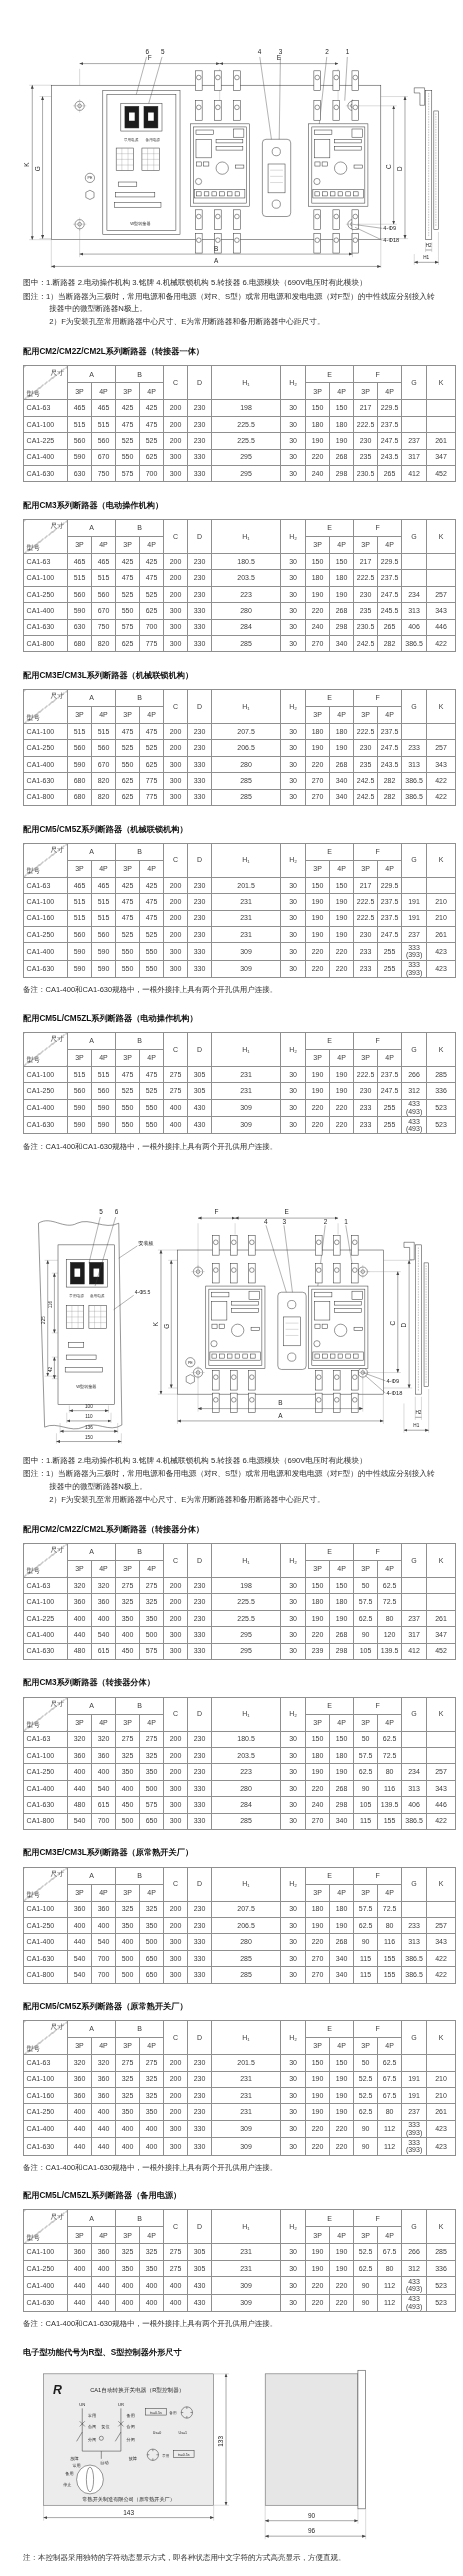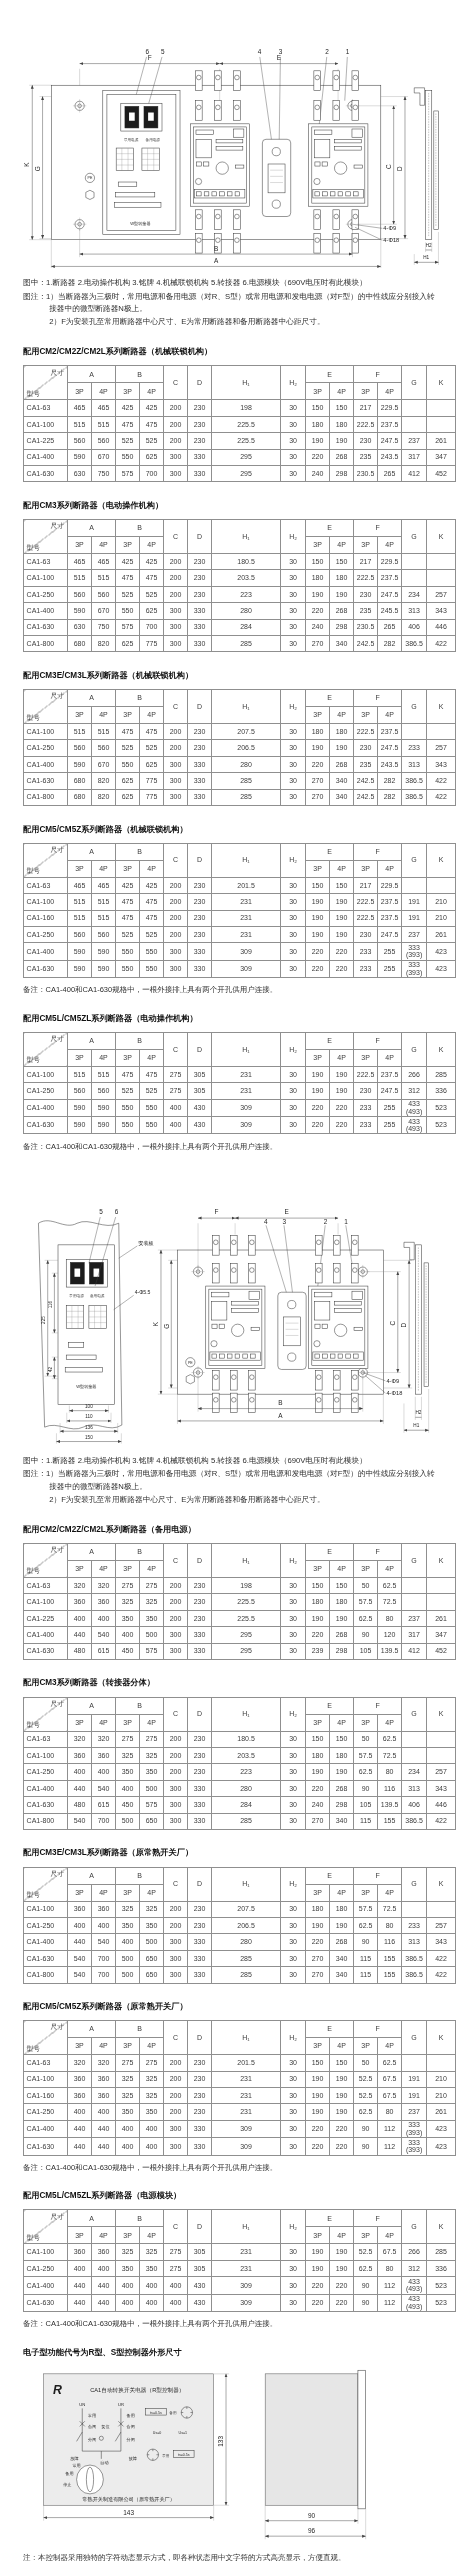--- a/index.html
+++ b/index.html
@@ -236,21 +236,21 @@
     </g>
   </svg>
   </figure>
 
   <div class="cap">
     <p>图中：1.断路器 2.电动操作机构 3.铭牌 4.机械联锁机构 5.转接器 6.电源模块（690V电压时有此模块）</p>
     <p class="hang">图注：1）当断路器为三极时，常用电源和备用电源（对R、S型）或常用电源和发电电源（对F型）的中性线应分别接入转接器中的微型断路器N极上。</p>
     <p class="ind">2）F为安装孔至常用断路器中心尺寸、E为常用断路器和备用断路器中心距尺寸。</p>
   </div>
 
-  <h2 class="tbl-h">配用CM2/CM2Z/CM2L系列断路器（机械联锁机构）</h2>
+  <h2 class="tbl-h">配用CM2/CM2Z/CM2L系列断路器（转接器一体）</h2>
   <table class="dim">
       <colgroup>
         <col style="width: 44px;">
         <col style="width: 24px;">
         <col style="width: 24px;">
         <col style="width: 24px;">
         <col style="width: 24px;">
         <col style="width: 24px;">
         <col style="width: 24px;">
         <col style="width: 69px;">
@@ -1093,21 +1093,21 @@
     </g>
   </svg>
   </figure>
 
   <div class="cap">
     <p>图中：1.断路器 2.电动操作机构 3.铭牌 4.机械联锁机构 5.转接器 6.电源模块（690V电压时有此模块）</p>
     <p class="hang">图注：1）当断路器为三极时，常用电源和备用电源（对R、S型）或常用电源和发电电源（对F型）的中性线应分别接入转接器中的微型断路器N极上。</p>
     <p class="ind">2）F为安装孔至常用断路器中心尺寸、E为常用断路器和备用断路器中心距尺寸。</p>
   </div>
 
-  <h2 class="tbl-h">配用CM2/CM2Z/CM2L系列断路器（备用电源）</h2>
+  <h2 class="tbl-h">配用CM2/CM2Z/CM2L系列断路器（转接器分体）</h2>
   <table class="dim">
       <colgroup>
         <col style="width: 44px;">
         <col style="width: 24px;">
         <col style="width: 24px;">
         <col style="width: 24px;">
         <col style="width: 24px;">
         <col style="width: 24px;">
         <col style="width: 24px;">
         <col style="width: 69px;">
@@ -1662,21 +1662,21 @@
           <td>90</td>
           <td>112</td>
           <td>333
 (393)</td>
           <td>423</td>
         </tr>
       </tbody>
     </table>
   <p class="note">备注：CA1-400和CA1-630规格中，一根外接排上具有两个开孔供用户连接。</p>
 
-  <h2 class="tbl-h">配用CM5L/CM5ZL系列断路器（电源模块）</h2>
+  <h2 class="tbl-h">配用CM5L/CM5ZL系列断路器（备用电源）</h2>
   <table class="dim">
       <colgroup>
         <col style="width: 44px;">
         <col style="width: 24px;">
         <col style="width: 24px;">
         <col style="width: 24px;">
         <col style="width: 24px;">
         <col style="width: 24px;">
         <col style="width: 24px;">
         <col style="width: 69px;">

